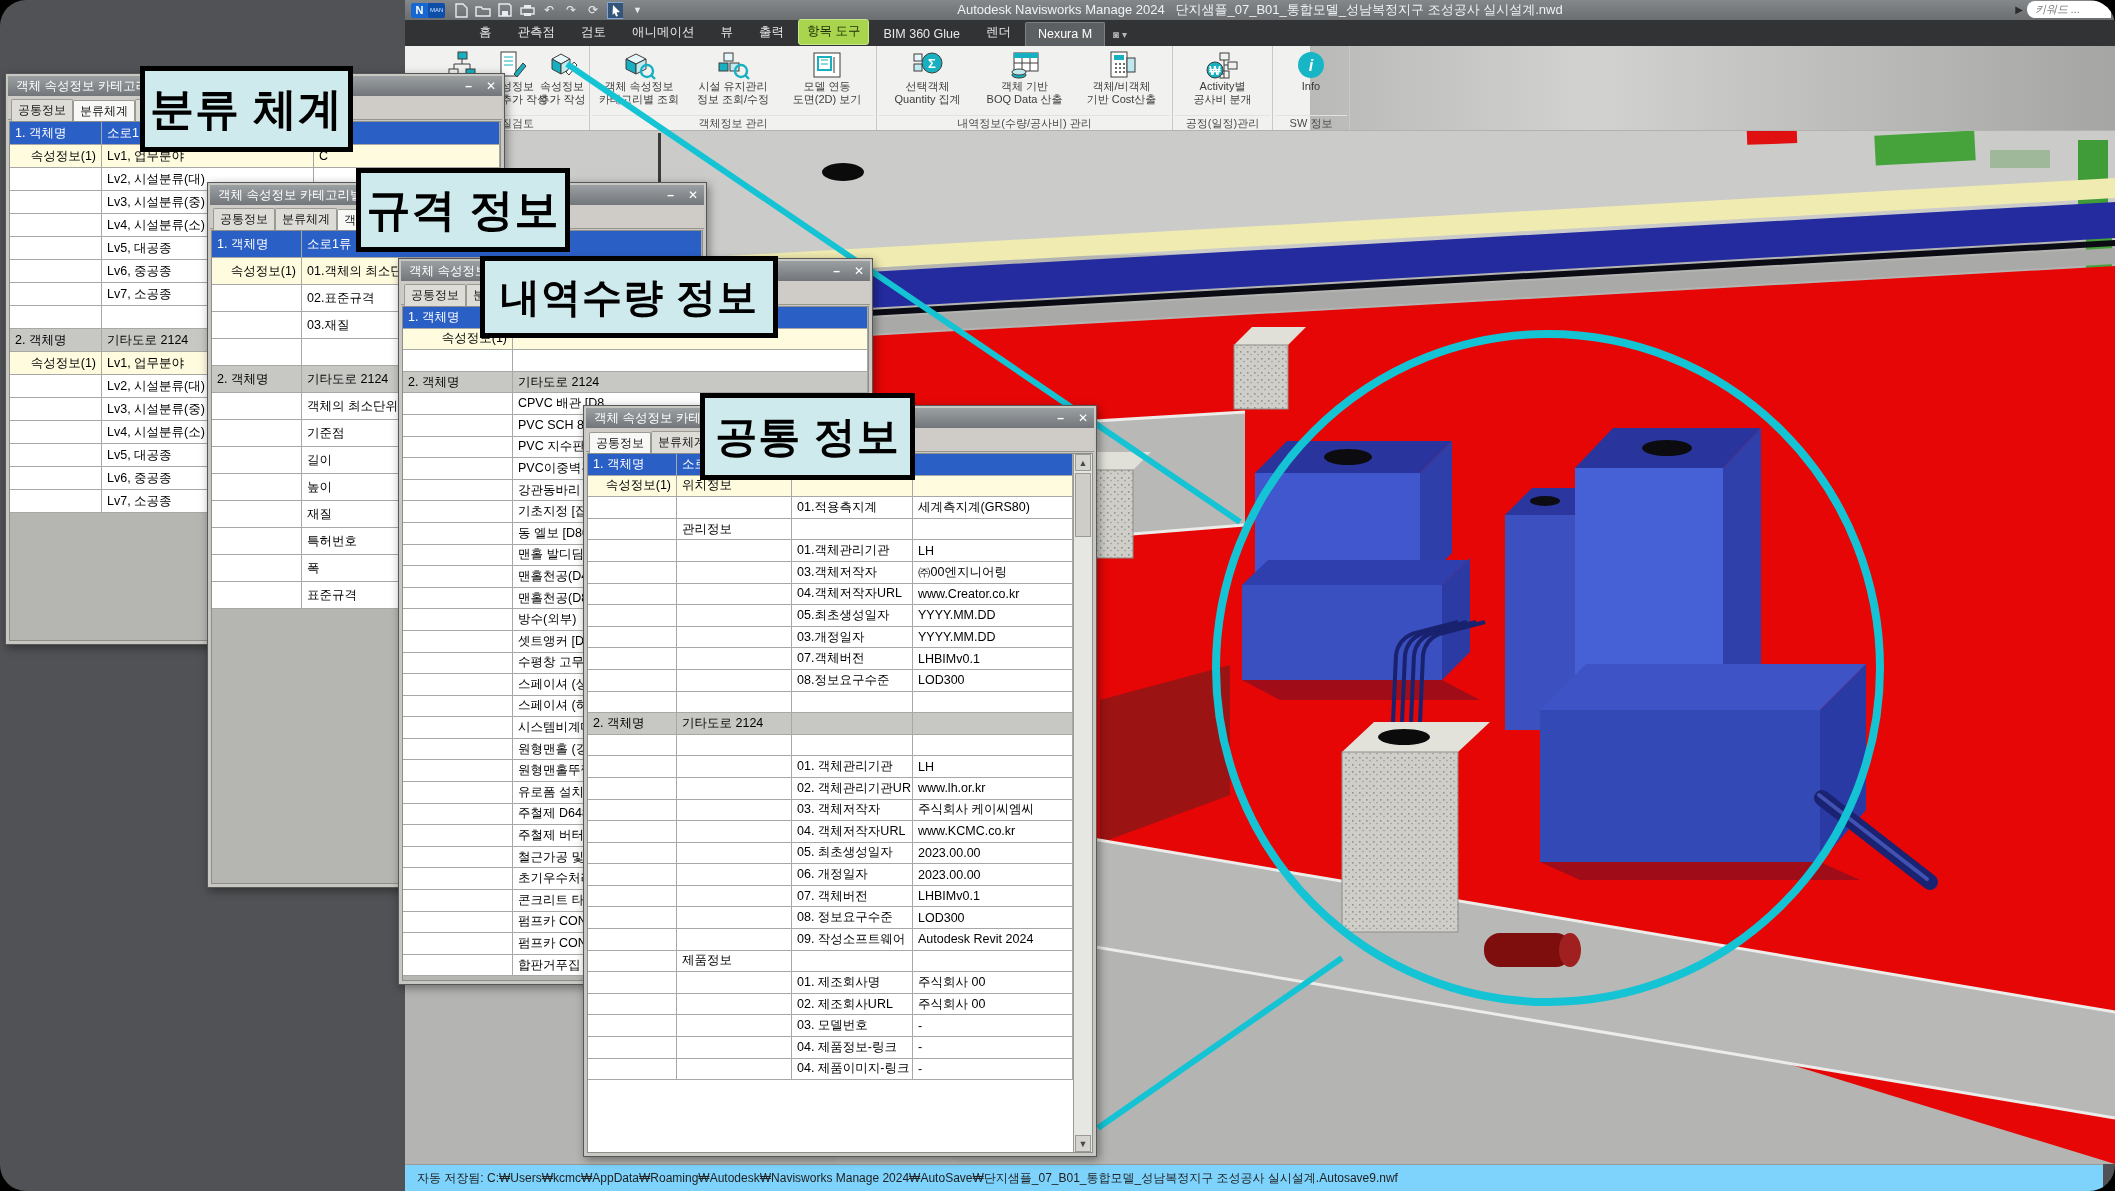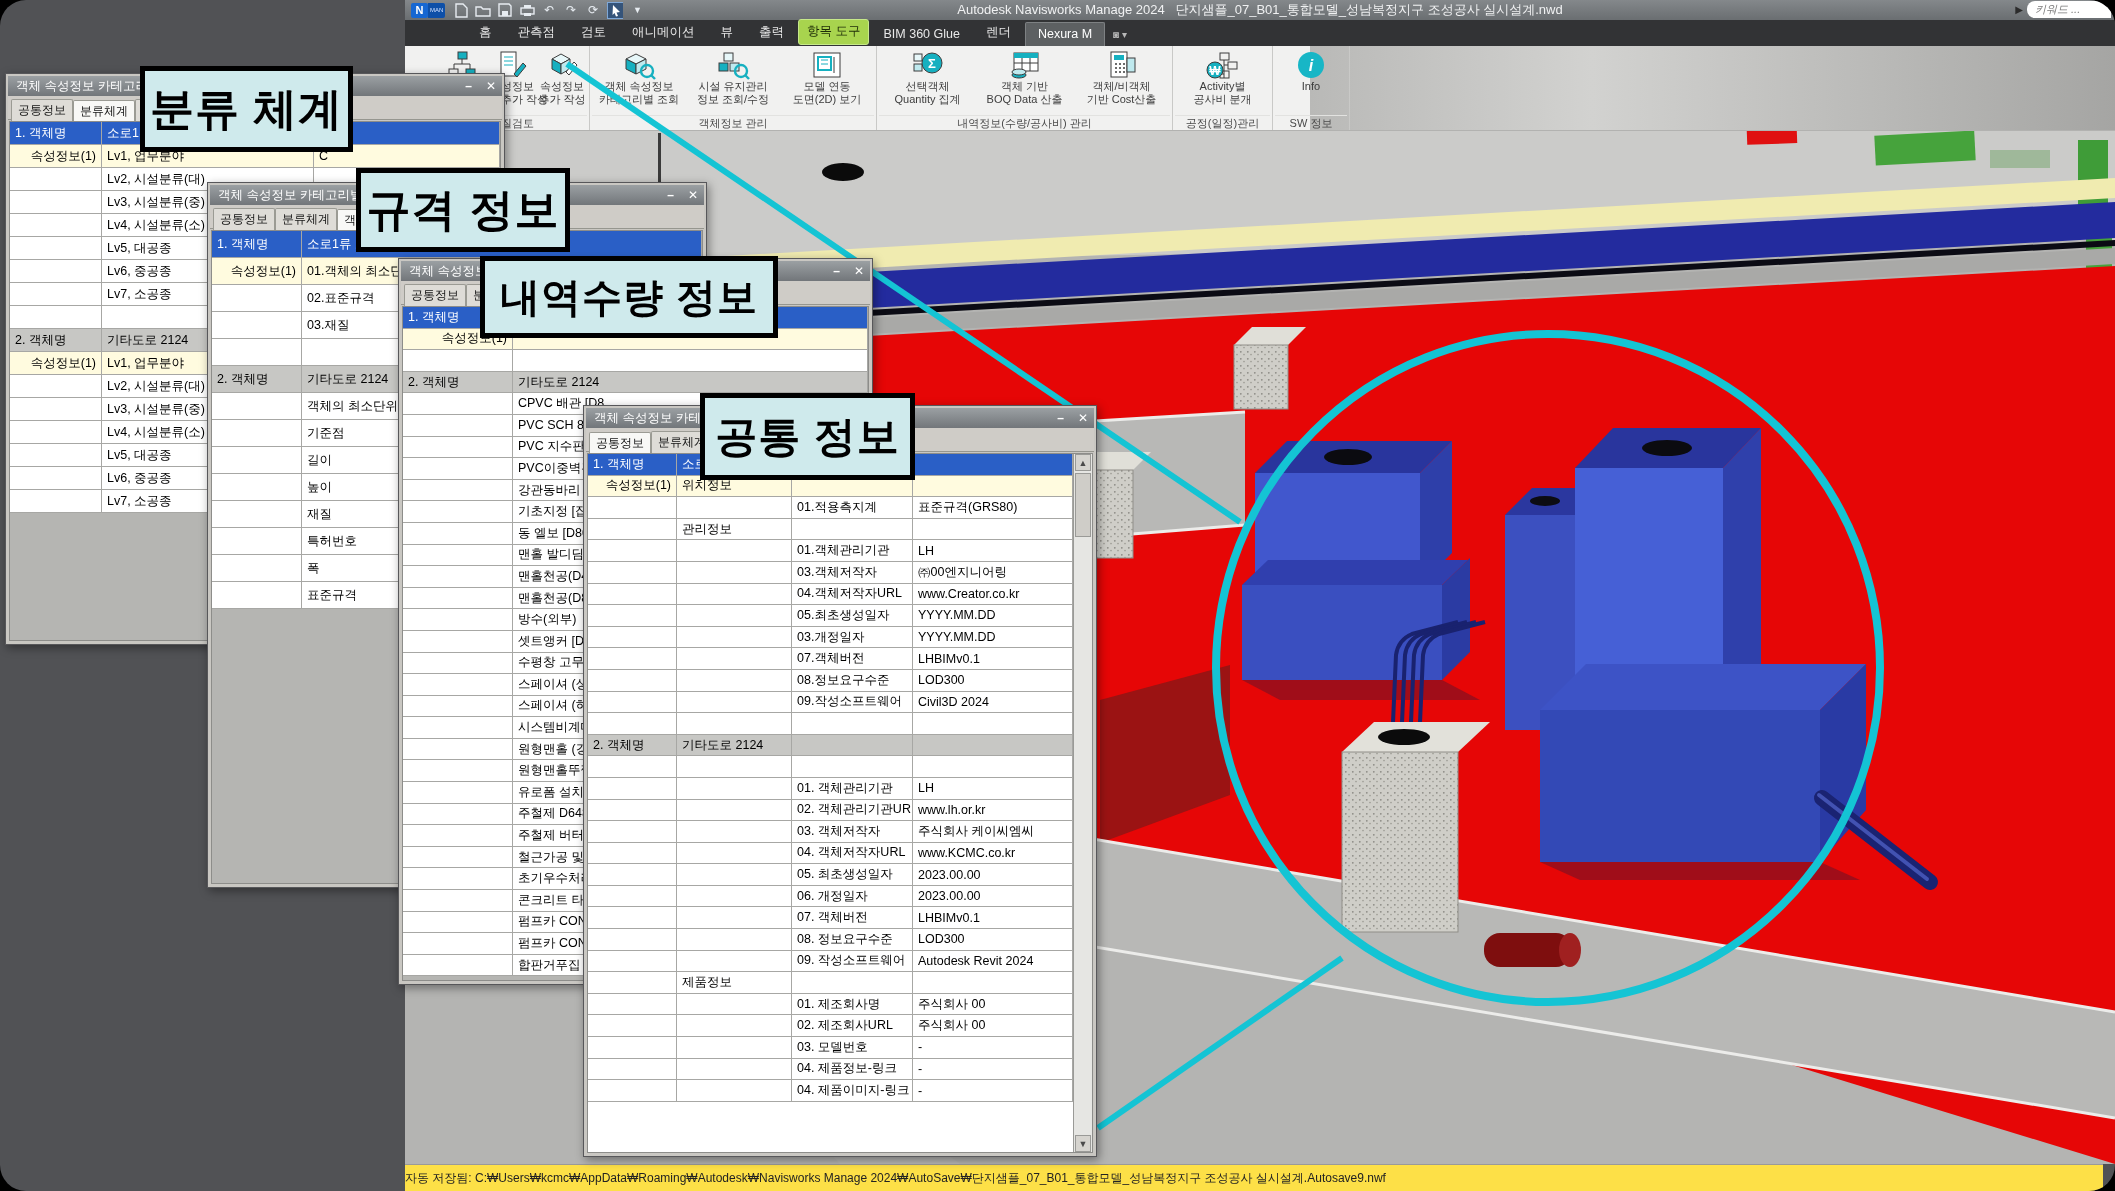--- a/index.html
+++ b/index.html
@@ -64,21 +64,21 @@
   
   #w1{left:5px;top:73px;width:500px;height:572px;z-index:10;}
   #w2{left:207px;top:182px;width:500px;height:706px;z-index:11;}
   #w3{left:398px;top:258px;width:475px;height:727px;z-index:12;}
   #w4{left:583px;top:405px;width:514px;height:752px;z-index:13;}
 
   
   .callout{position:absolute;z-index:20;background:#cfeaec;border:5px solid #000;display:flex;align-items:center;justify-content:center;font-weight:bold;color:#000;letter-spacing:1px;white-space:nowrap;}
 
   
-  .statusbar{position:absolute;left:405px;right:12px;bottom:0;height:27px;background:#fde047;border-top:1px solid #9a9a98;z-index:4;font-size:12px;color:#222;line-height:26px;white-space:nowrap;overflow:hidden;}
+  .statusbar{position:absolute;left:405px;right:12px;bottom:0;height:27px;background:#7dd3fc;border-top:1px solid #9a9a98;z-index:4;font-size:12px;color:#222;line-height:26px;padding-left:12px;white-space:nowrap;overflow:hidden;}
 </style>
 </head>
 <body>
 
 <div class="screen">
 
   <svg class="scene" width="2115" height="1191" viewBox="0 0 2115 1191">
     <defs>
       <pattern id="spk" width="7" height="7" patternUnits="userSpaceOnUse">
         <rect width="7" height="7" fill="#cfcec8"></rect>
@@ -748,21 +748,21 @@
           <div class="trow yellow" style="height:21.6px">
             <div class="tcell right" style="width:89px;flex:none;">속성정보(1)</div>
             <div class="tcell" style="width:115px;flex:none;">위치정보</div>
             <div class="tcell" style="width:121px;flex:none;"></div>
             <div class="tcell" style="flex:1;"></div>
           </div>
           <div class="trow white" style="height:21.6px">
             <div class="tcell" style="width:89px;flex:none;"></div>
             <div class="tcell" style="width:115px;flex:none;"></div>
             <div class="tcell" style="width:121px;flex:none;">01.적용측지계</div>
-            <div class="tcell" style="flex:1;">표준규격(GRS80)</div>
+            <div class="tcell" style="flex:1;">세계측지계(GRS80)</div>
           </div>
           <div class="trow white" style="height:21.6px">
             <div class="tcell" style="width:89px;flex:none;"></div>
             <div class="tcell" style="width:115px;flex:none;">관리정보</div>
             <div class="tcell" style="width:121px;flex:none;"></div>
             <div class="tcell" style="flex:1;"></div>
           </div>
           <div class="trow white" style="height:21.6px">
             <div class="tcell" style="width:89px;flex:none;"></div>
             <div class="tcell" style="width:115px;flex:none;"></div>
@@ -797,26 +797,20 @@
             <div class="tcell" style="width:89px;flex:none;"></div>
             <div class="tcell" style="width:115px;flex:none;"></div>
             <div class="tcell" style="width:121px;flex:none;">07.객체버전</div>
             <div class="tcell" style="flex:1;">LHBIMv0.1</div>
           </div>
           <div class="trow white" style="height:21.6px">
             <div class="tcell" style="width:89px;flex:none;"></div>
             <div class="tcell" style="width:115px;flex:none;"></div>
             <div class="tcell" style="width:121px;flex:none;">08.정보요구수준</div>
             <div class="tcell" style="flex:1;">LOD300</div>
-          </div>
-          <div class="trow white" style="height:21.6px">
-            <div class="tcell" style="width:89px;flex:none;"></div>
-            <div class="tcell" style="width:115px;flex:none;"></div>
-            <div class="tcell" style="width:121px;flex:none;">09.작성소프트웨어</div>
-            <div class="tcell" style="flex:1;">Civil3D 2024</div>
           </div>
           <div class="trow white" style="height:21.6px">
             <div class="tcell" style="width:89px;flex:none;"></div>
             <div class="tcell" style="width:115px;flex:none;"></div>
             <div class="tcell" style="width:121px;flex:none;"></div>
             <div class="tcell" style="flex:1;"></div>
           </div>
           <div class="trow gray" style="height:21.6px">
             <div class="tcell" style="width:89px;flex:none;">2. 객체명</div>
             <div class="tcell" style="width:115px;flex:none;">기타도로 2124</div>

